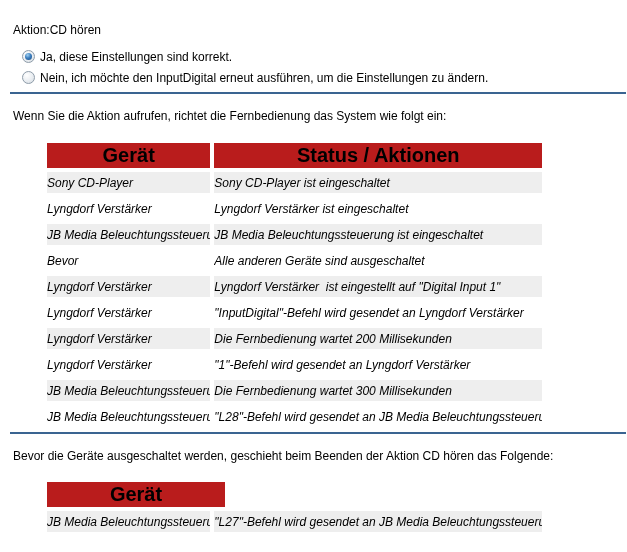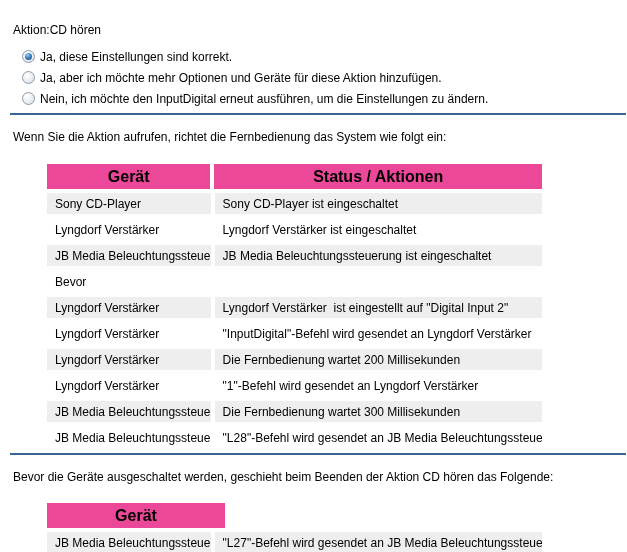--- a/index.html
+++ b/index.html
@@ -28,47 +28,43 @@
   .divider {
     border: 0; border-top: 2px solid #3a6491;
     margin: 4px 1px 0 10px;
   }
   .para { margin: 15px 12px 0 13px; line-height: 14px; white-space: pre; }
   .htable { margin-left: 47px; width: 495px; }
   .htable.first { margin-top: 20px; }
   .htable.second { margin-top: 19px; }
   .thead { display: flex; gap: 4px; }
   .hcell {
-    height: 25px; background: #ec4899; font-weight: bold; font-size: 16px;
+    height: 25px; background: #b91c1c; font-weight: bold; font-size: 20px;
     display: flex; align-items: center; justify-content: center;
     box-sizing: border-box;
   }
   .col1 { width: 178px; }
   .col2 { width: 357px; }
   .tbody { margin-top: 4px; }
   .trow { display: flex; gap: 4px; height: 21px; margin-bottom: 5px; }
   .tcell {
-    display: flex; align-items: center; padding-left: 8px;
-    box-sizing: border-box; white-space: pre; overflow: hidden;
+    display: flex; align-items: center; 
+    box-sizing: border-box; white-space: pre; overflow: hidden; font-style: italic;
   }
   .trow.shaded .tcell { background: #eeeeee; }
 </style>
 </head>
 <body>
 
 <div class="title">Aktion:CD hören</div>
 
 <div class="radios">
   <div class="radio-row">
     <span class="radio selected"></span>
     <span>Ja, diese Einstellungen sind korrekt.</span>
-  </div>
-  <div class="radio-row">
-    <span class="radio"></span>
-    <span>Ja, aber ich möchte mehr Optionen und Geräte für diese Aktion hinzufügen.</span>
   </div>
   <div class="radio-row">
     <span class="radio"></span>
     <span>Nein, ich möchte den InputDigital erneut ausführen, um die Einstellungen zu ändern.</span>
   </div>
 </div>
 
 <hr class="divider">
 
 <div class="para">Wenn Sie die Aktion aufrufen, richtet die Fernbedienung das System wie folgt ein:</div>
@@ -86,24 +82,25 @@
     <div class="trow">
       <div class="tcell col1">Lyngdorf Verstärker</div>
       <div class="tcell col2">Lyngdorf Verstärker ist eingeschaltet</div>
     </div>
     <div class="trow shaded">
       <div class="tcell col1">JB Media Beleuchtungssteuerung</div>
       <div class="tcell col2">JB Media Beleuchtungssteuerung ist eingeschaltet</div>
     </div>
     <div class="trow">
       <div class="tcell col1">Bevor</div>
+      <div class="tcell col2">Alle anderen Geräte sind ausgeschaltet</div>
     </div>
     <div class="trow shaded">
       <div class="tcell col1">Lyngdorf Verstärker</div>
-      <div class="tcell col2">Lyngdorf Verstärker  ist eingestellt auf "Digital Input 2"</div>
+      <div class="tcell col2">Lyngdorf Verstärker  ist eingestellt auf "Digital Input 1"</div>
     </div>
     <div class="trow">
       <div class="tcell col1">Lyngdorf Verstärker</div>
       <div class="tcell col2">"InputDigital"-Befehl wird gesendet an Lyngdorf Verstärker</div>
     </div>
     <div class="trow shaded">
       <div class="tcell col1">Lyngdorf Verstärker</div>
       <div class="tcell col2">Die Fernbedienung wartet 200 Millisekunden</div>
     </div>
     <div class="trow">

